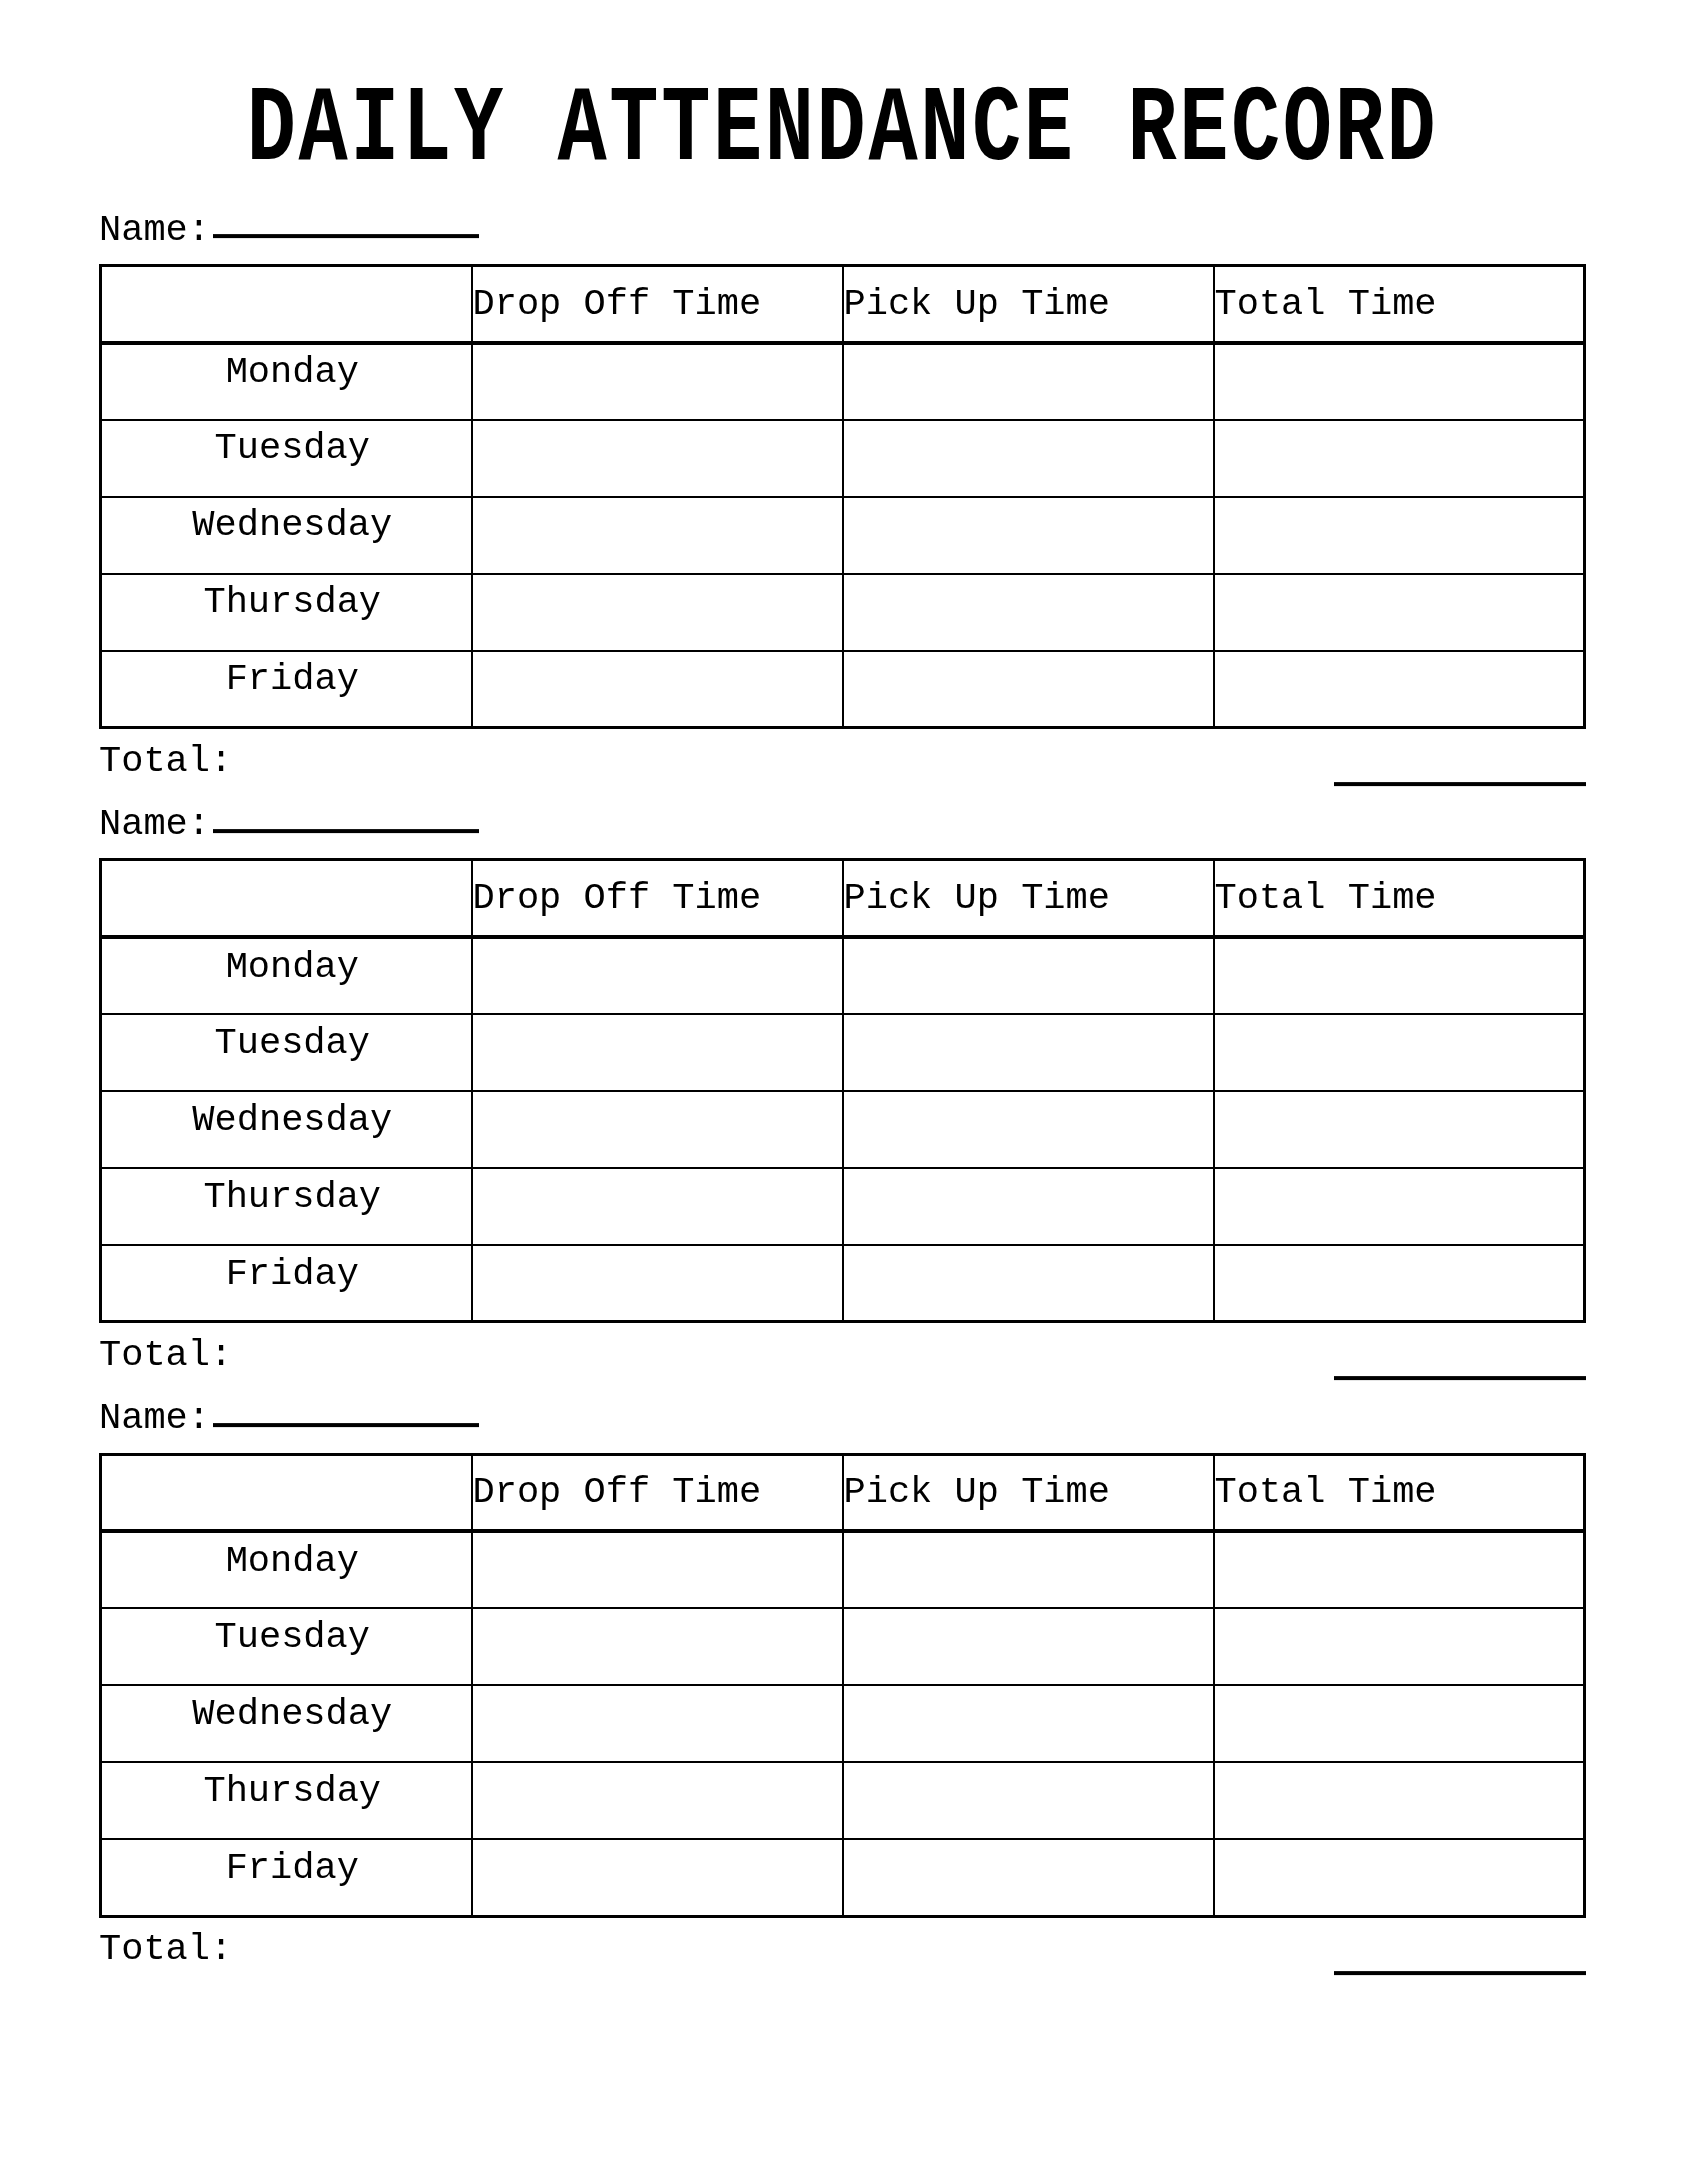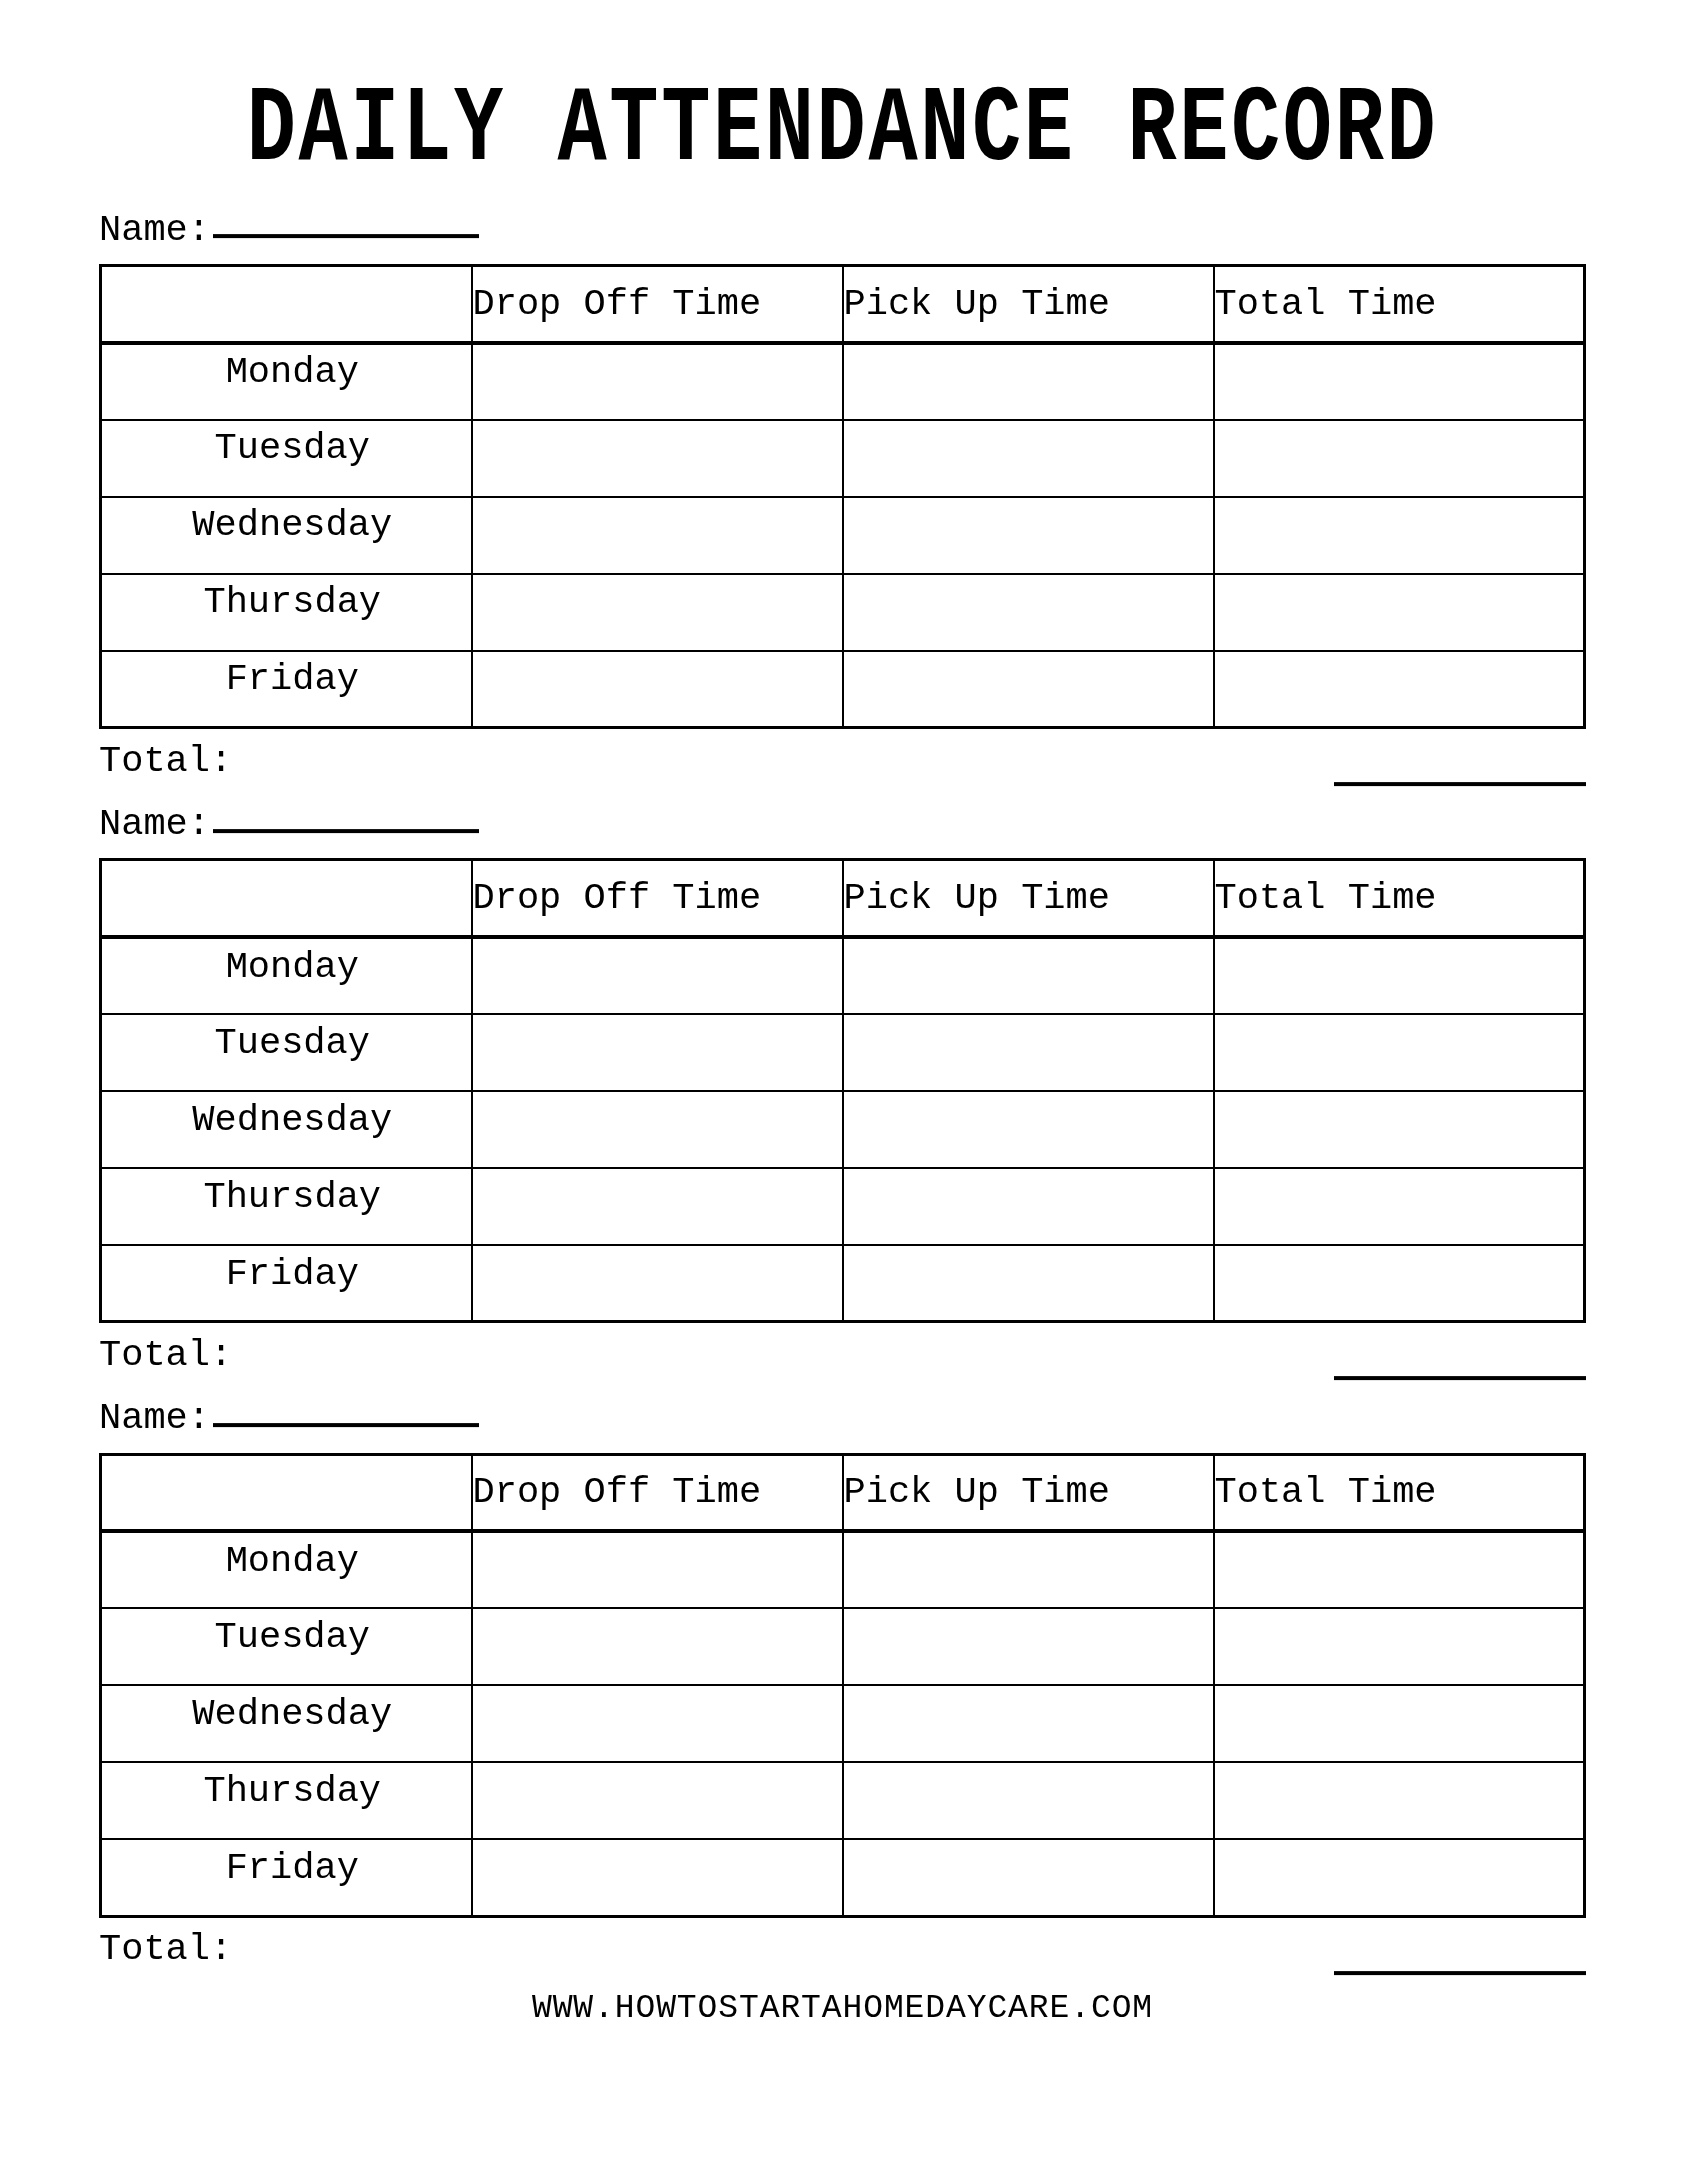--- a/index.html
+++ b/index.html
@@ -275,16 +275,15 @@
           <td></td>
         </tr>
       </tbody>
     </table>
     <div class="total-row">
       <span class="total-label">Total:</span>
       <span class="total-line"></span>
     </div>
   </section>
 
-  <div class="footer">WWW.HOWTOSTARTAHOMEDAYCARE.COM</div>
 
 </div>
 
 
 </body></html>

